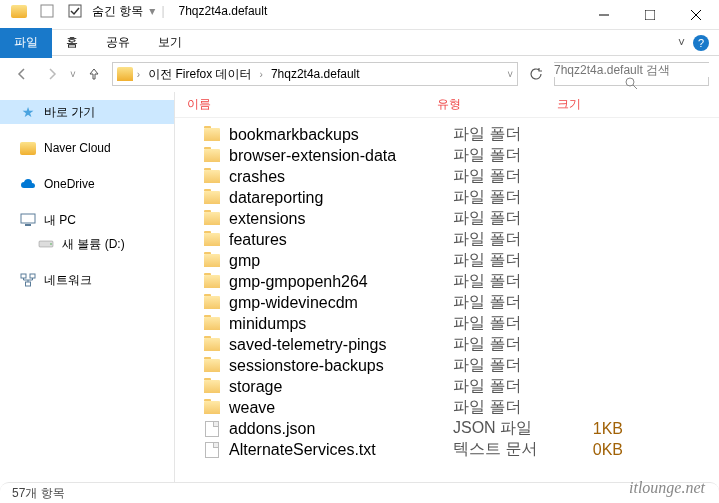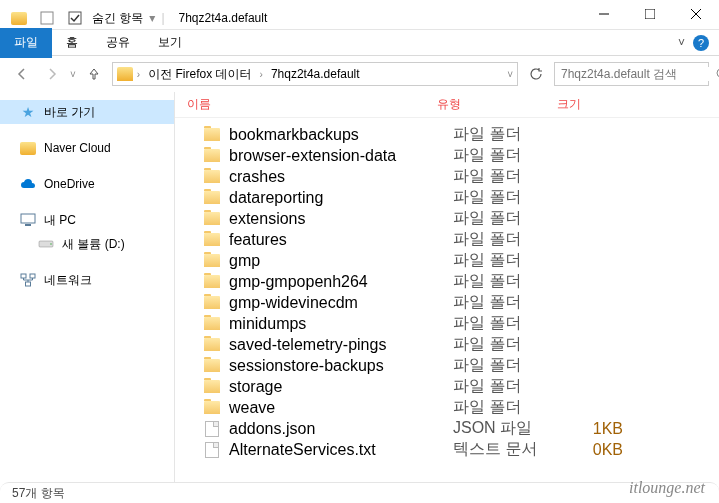--- a/index.html
+++ b/index.html
@@ -1,19 +1,19 @@
 <!DOCTYPE html>
 <html><head>
   <meta charset="utf-8">
   <style>
     * { margin: 0; padding: 0; box-sizing: border-box; font-family: "Segoe UI", "Malgun Gothic", sans-serif; }
     body { width: 719px; height: 503px; background: #fff; font-size: 12px; color: #000; overflow: hidden; position: relative; }
     
     
-    .titlebar { display: flex; align-items: flex-end; height: 30px; background: #fff; border-bottom: 1px solid #e5e5e5; }
+    .titlebar { display: flex; align-items: flex-start; height: 30px; background: #fff; border-bottom: 1px solid #e5e5e5; }
     .titlebar-left { display: flex; align-items: center; padding-left: 8px; gap: 6px; }
     .qat-btn { width: 22px; height: 22px; display: flex; align-items: center; justify-content: center; cursor: default; }
     .titlebar-title { margin-left: 8px; font-size: 12px; }
     .titlebar-controls { margin-left: auto; display: flex; }
     .tc-btn { width: 46px; height: 30px; display: flex; align-items: center; justify-content: center; font-size: 14px; }
     
     
     .ribbon { display: flex; align-items: center; height: 26px; background: #fff; border-bottom: 1px solid #dadada; }
     .file-tab { background: #1979ca; color: #fff; padding: 0 14px; height: 30px; display: flex; align-items: center; font-size: 12px; }
     .ribbon-tab { padding: 0 14px; height: 26px; display: flex; align-items: center; font-size: 12px; }
@@ -23,21 +23,21 @@
     
     .addrbar { display: flex; align-items: center; height: 36px; padding: 0 10px; gap: 6px; }
     .nav-btn { width: 24px; height: 24px; display: flex; align-items: center; justify-content: center; color: #666; }
     .nav-btn.disabled { color: #bbb; }
     .up-btn { width: 24px; height: 24px; display: flex; align-items: center; justify-content: center; color: #555; }
     .breadcrumb { flex: 1; display: flex; align-items: center; height: 24px; border: 1px solid #ccc; padding: 0 4px; gap: 4px; }
     .bc-folder-icon { width: 16px; height: 14px; background: linear-gradient(#fce28a, #f0b030); border-radius: 2px 2px 0 0; }
     .bc-sep { color: #888; font-size: 10px; }
     .bc-item { padding: 0 4px; }
     .refresh-btn { width: 24px; height: 24px; display: flex; align-items: center; justify-content: center; color: #555; }
-    .search-box { width: 155px; height: 24px; border: 1px solid #ccc; display: flex; align-items: center; padding: 0 6px; color: #888; }
+    .search-box { width: 155px; height: 24px; border: 1px solid #ccc; display: flex; align-items: center; padding: 0 6px; color: #888; flex-direction: column; }
     .search-box input { border: none; outline: none; flex: 1; font-size: 12px; color: #555; }
     .search-icon { color: #888; }
     
     
     .main { display: flex; height: 390px; }
     
     
     .sidebar { width: 175px; border-right: 1px solid #e5e5e5; padding-top: 8px; overflow: hidden; }
     .nav-group { margin-bottom: 12px; }
     .nav-item { display: flex; align-items: center; height: 24px; padding-left: 20px; gap: 8px; cursor: default; }

